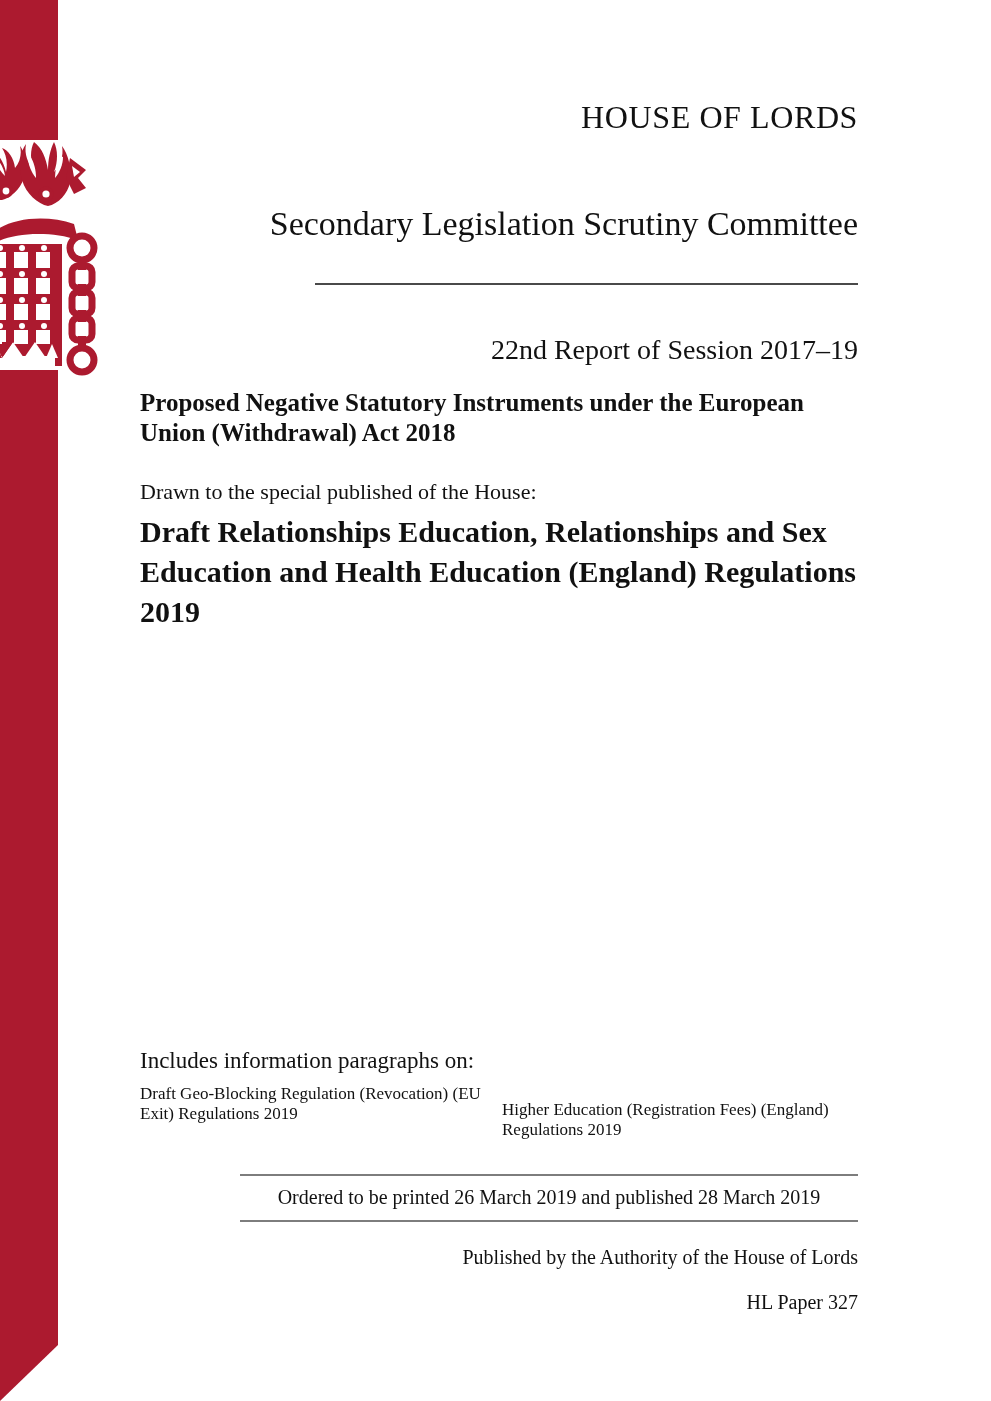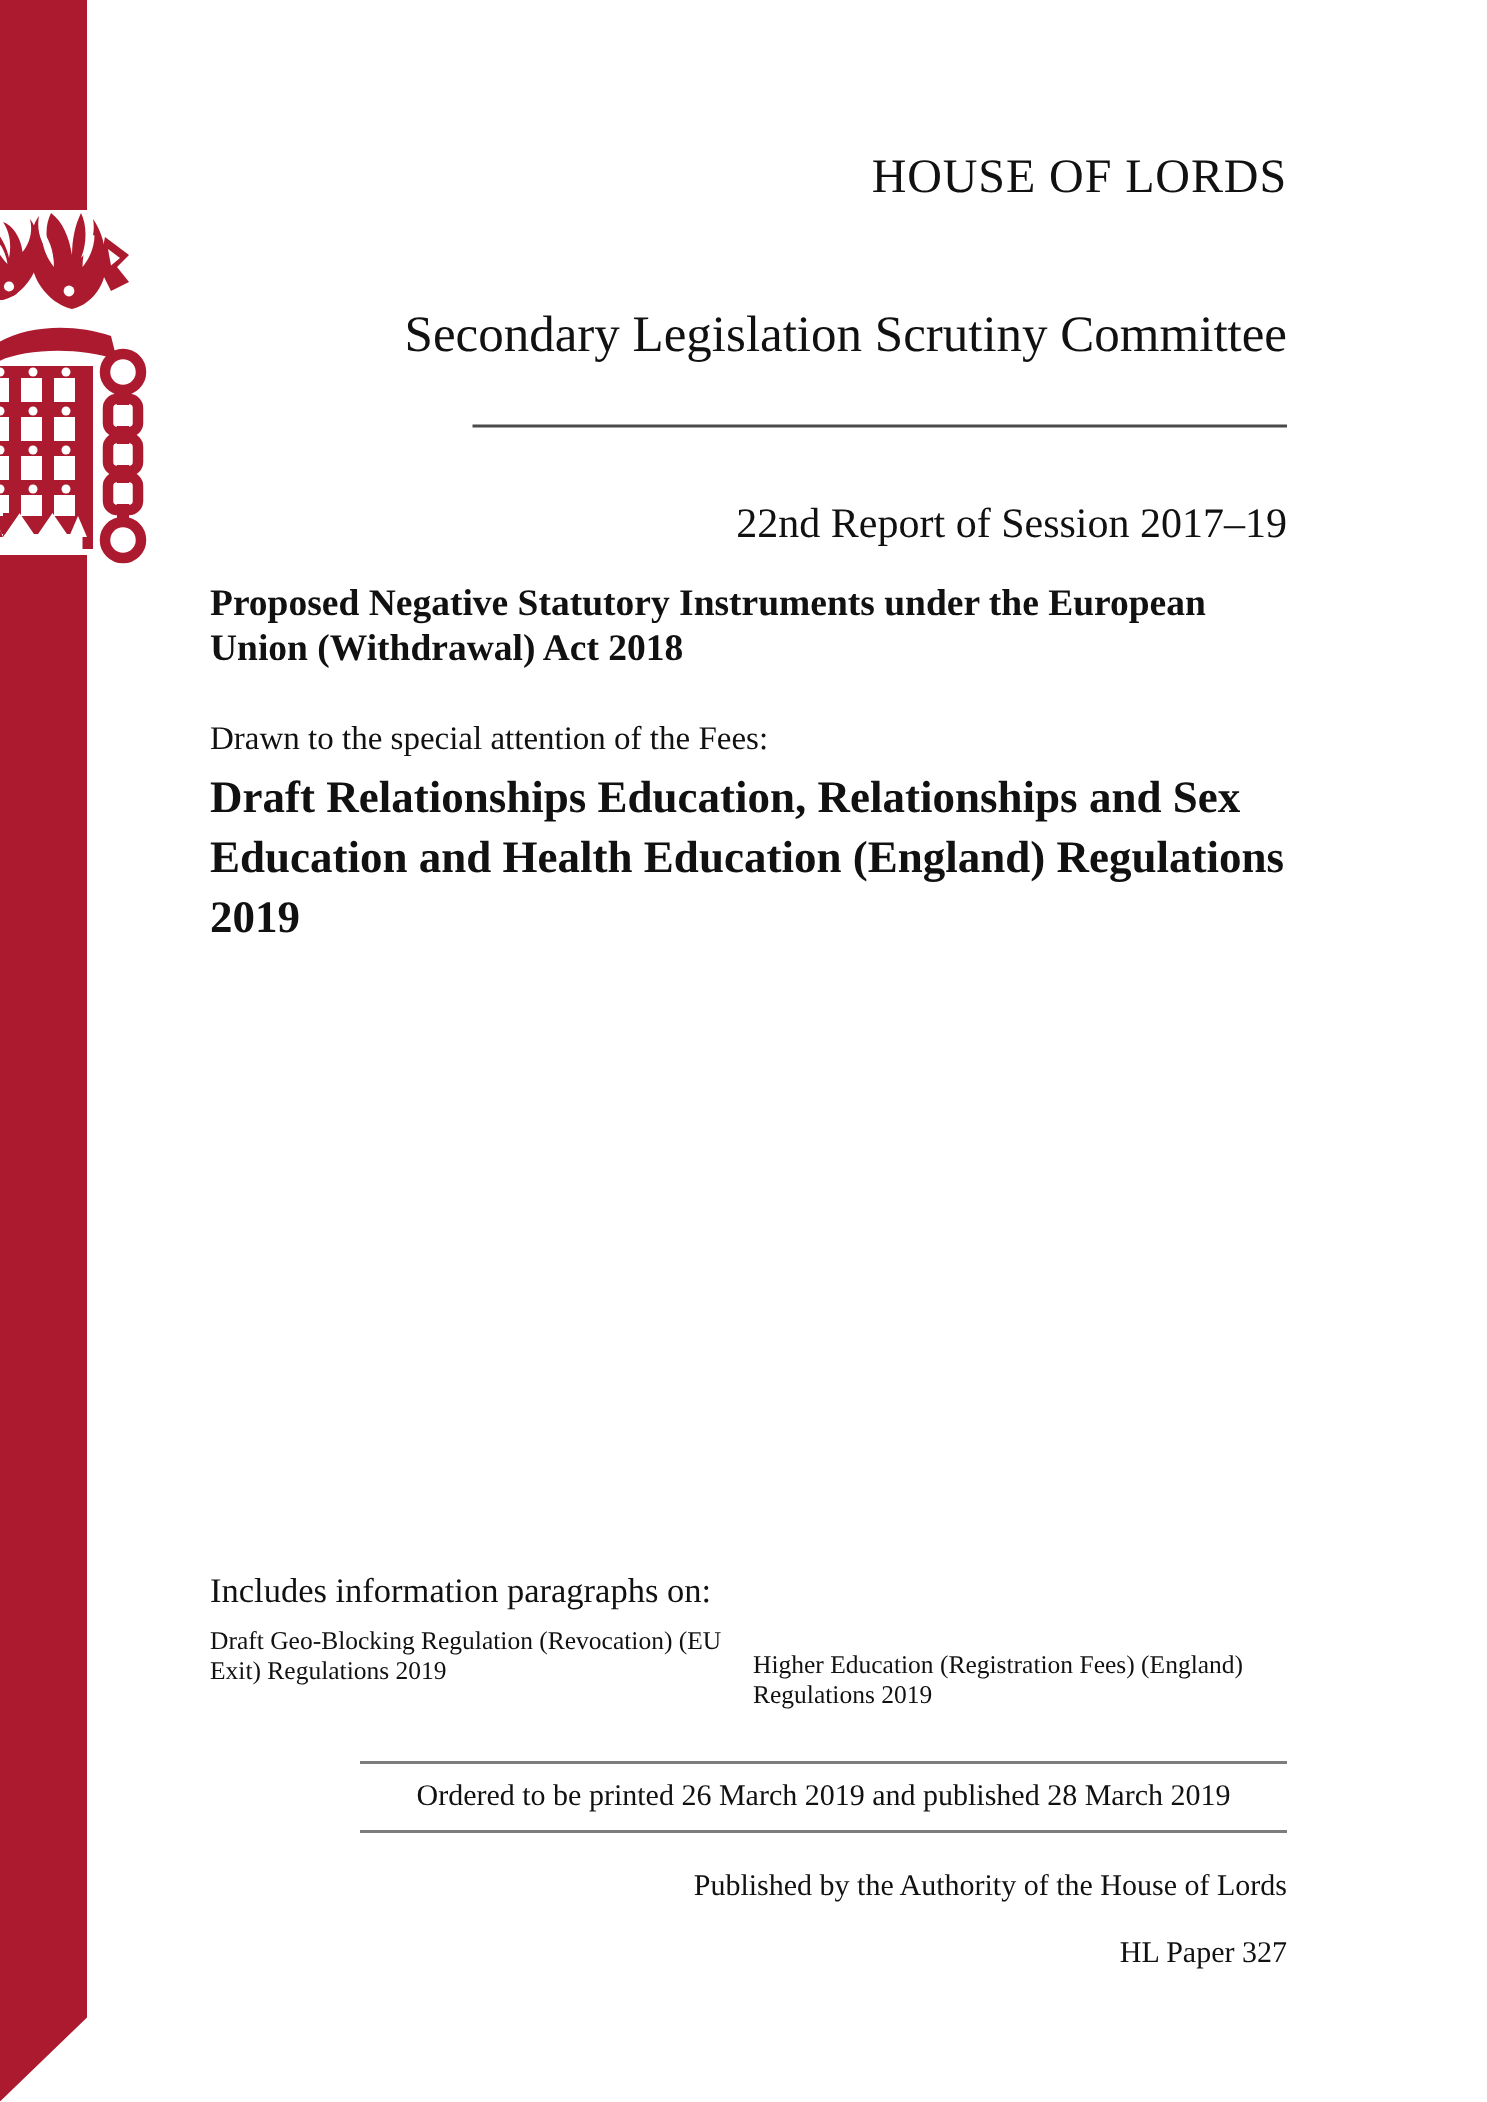--- a/index.html
+++ b/index.html
@@ -302,21 +302,21 @@
   <div class="right-col" id="committee-name">
     <div>Secondary Legislation Scrutiny Committee</div>
   </div>
 
   <div id="rule-under-committee"></div>
 
   <div class="right-col" id="report-session">22nd Report of Session 2017–19</div>
 
   <div class="left-col" id="si-heading">Proposed Negative Statutory Instruments under the European Union (Withdrawal) Act 2018</div>
 
-  <div class="left-col" id="drawn-attention">Drawn to the special attention of the Fees:</div>
+  <div class="left-col" id="drawn-attention">Drawn to the special published of the House:</div>
 
   <div class="left-col" id="main-title">Draft Relationships Education, Relationships and Sex Education and Health Education (England) Regulations 2019</div>
 
   <div class="left-col" id="includes-label">Includes information paragraphs on:</div>
 
   <div id="info-columns">
     <div class="info-col">Draft Geo-Blocking Regulation (Revocation) (EU Exit) Regulations 2019</div>
     <div class="info-col">Higher Education (Registration Fees) (England) Regulations 2019</div>
   </div>
 

